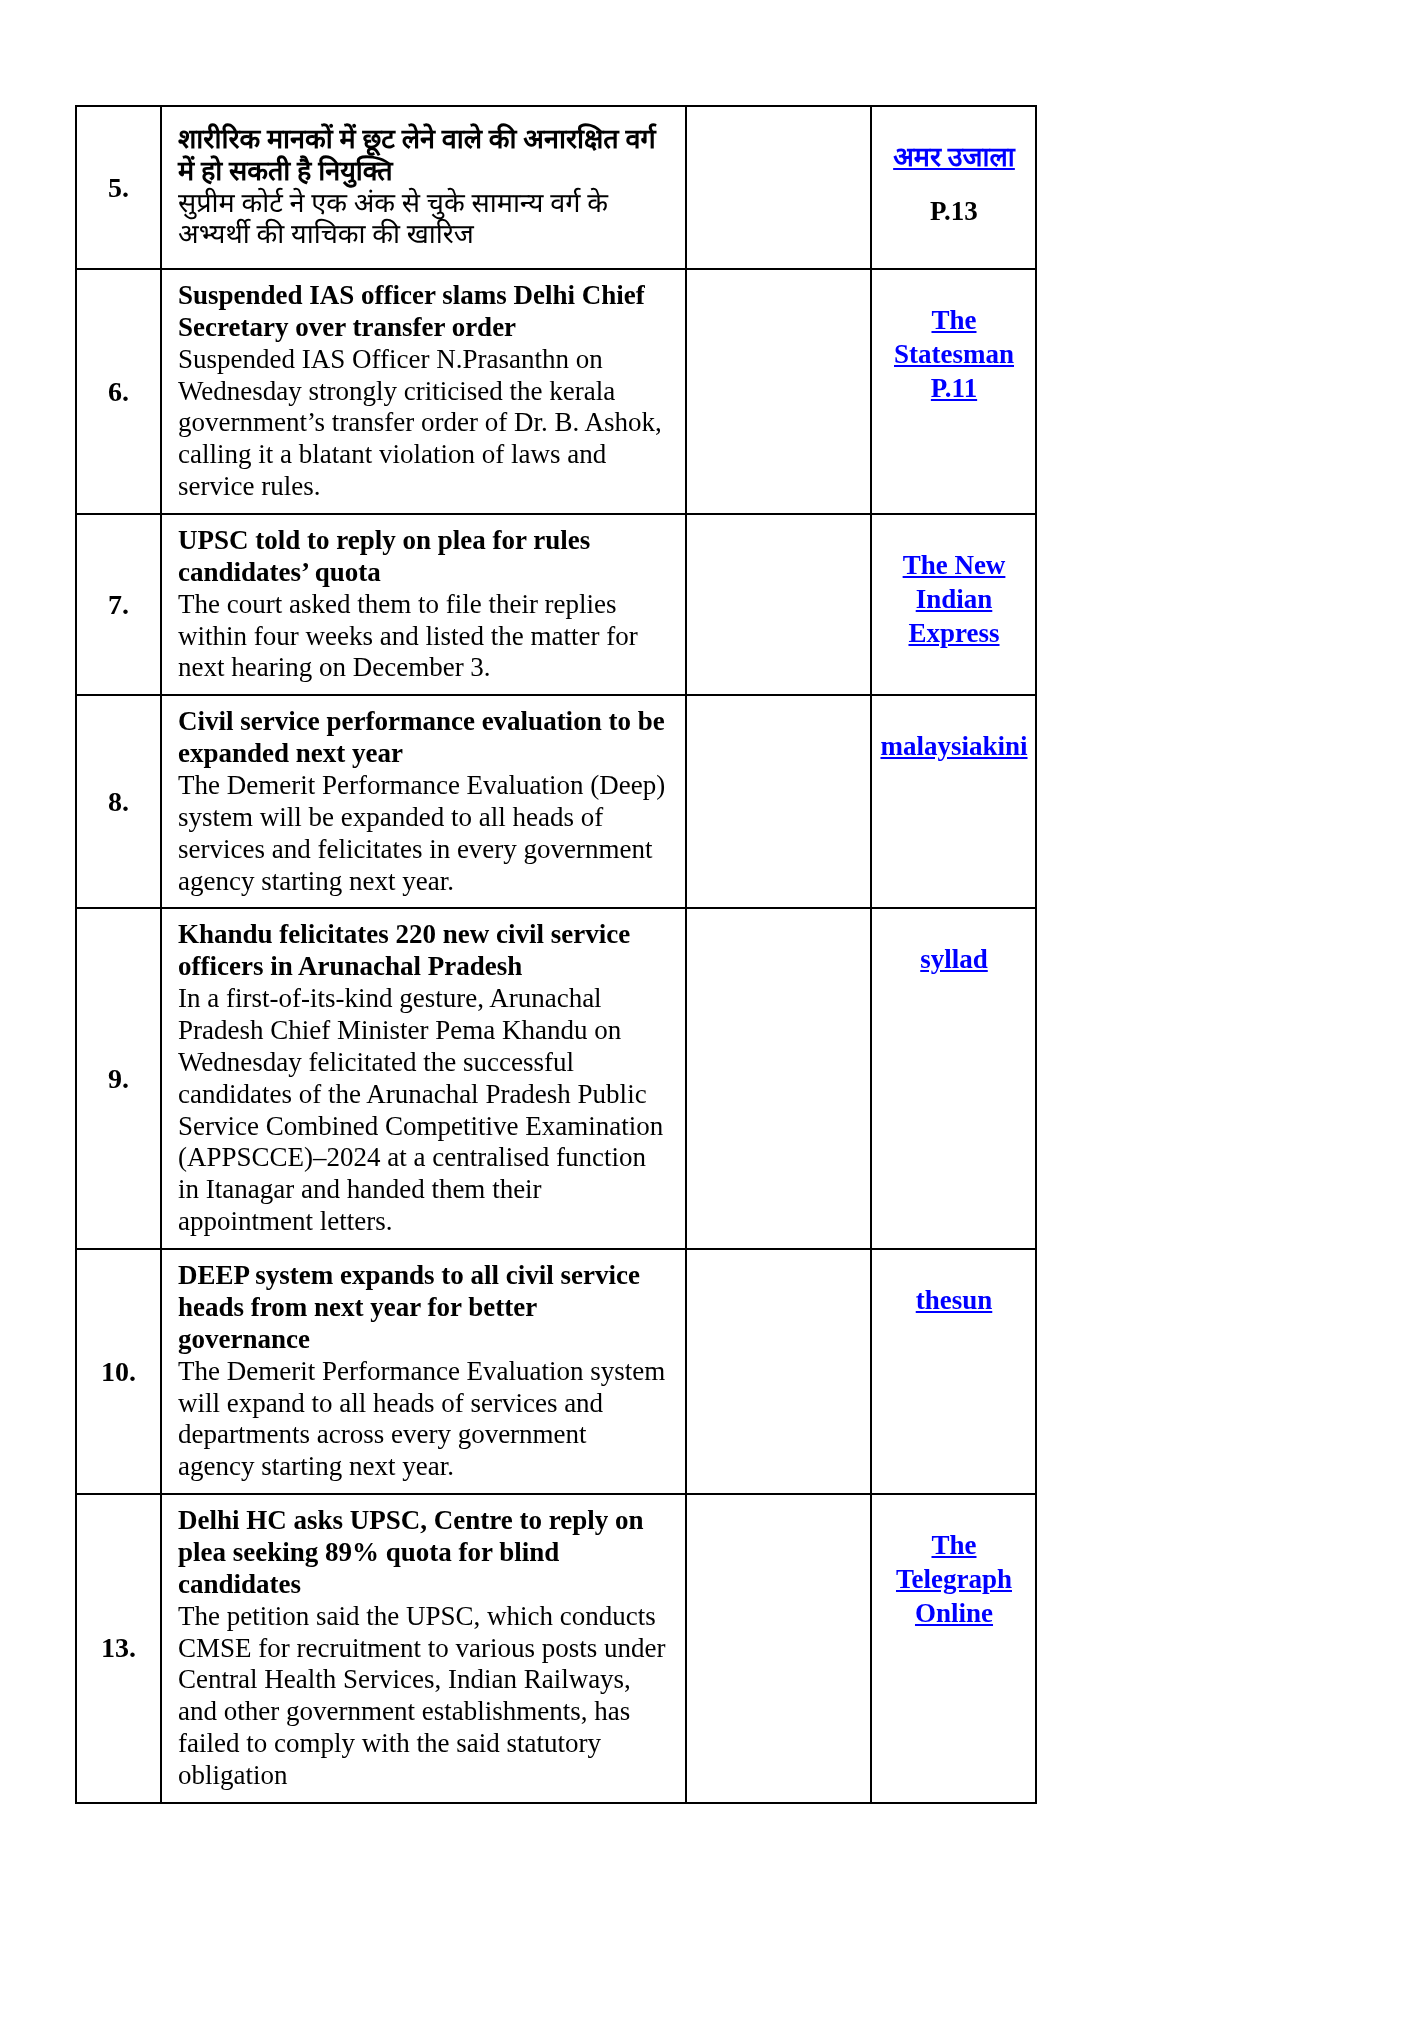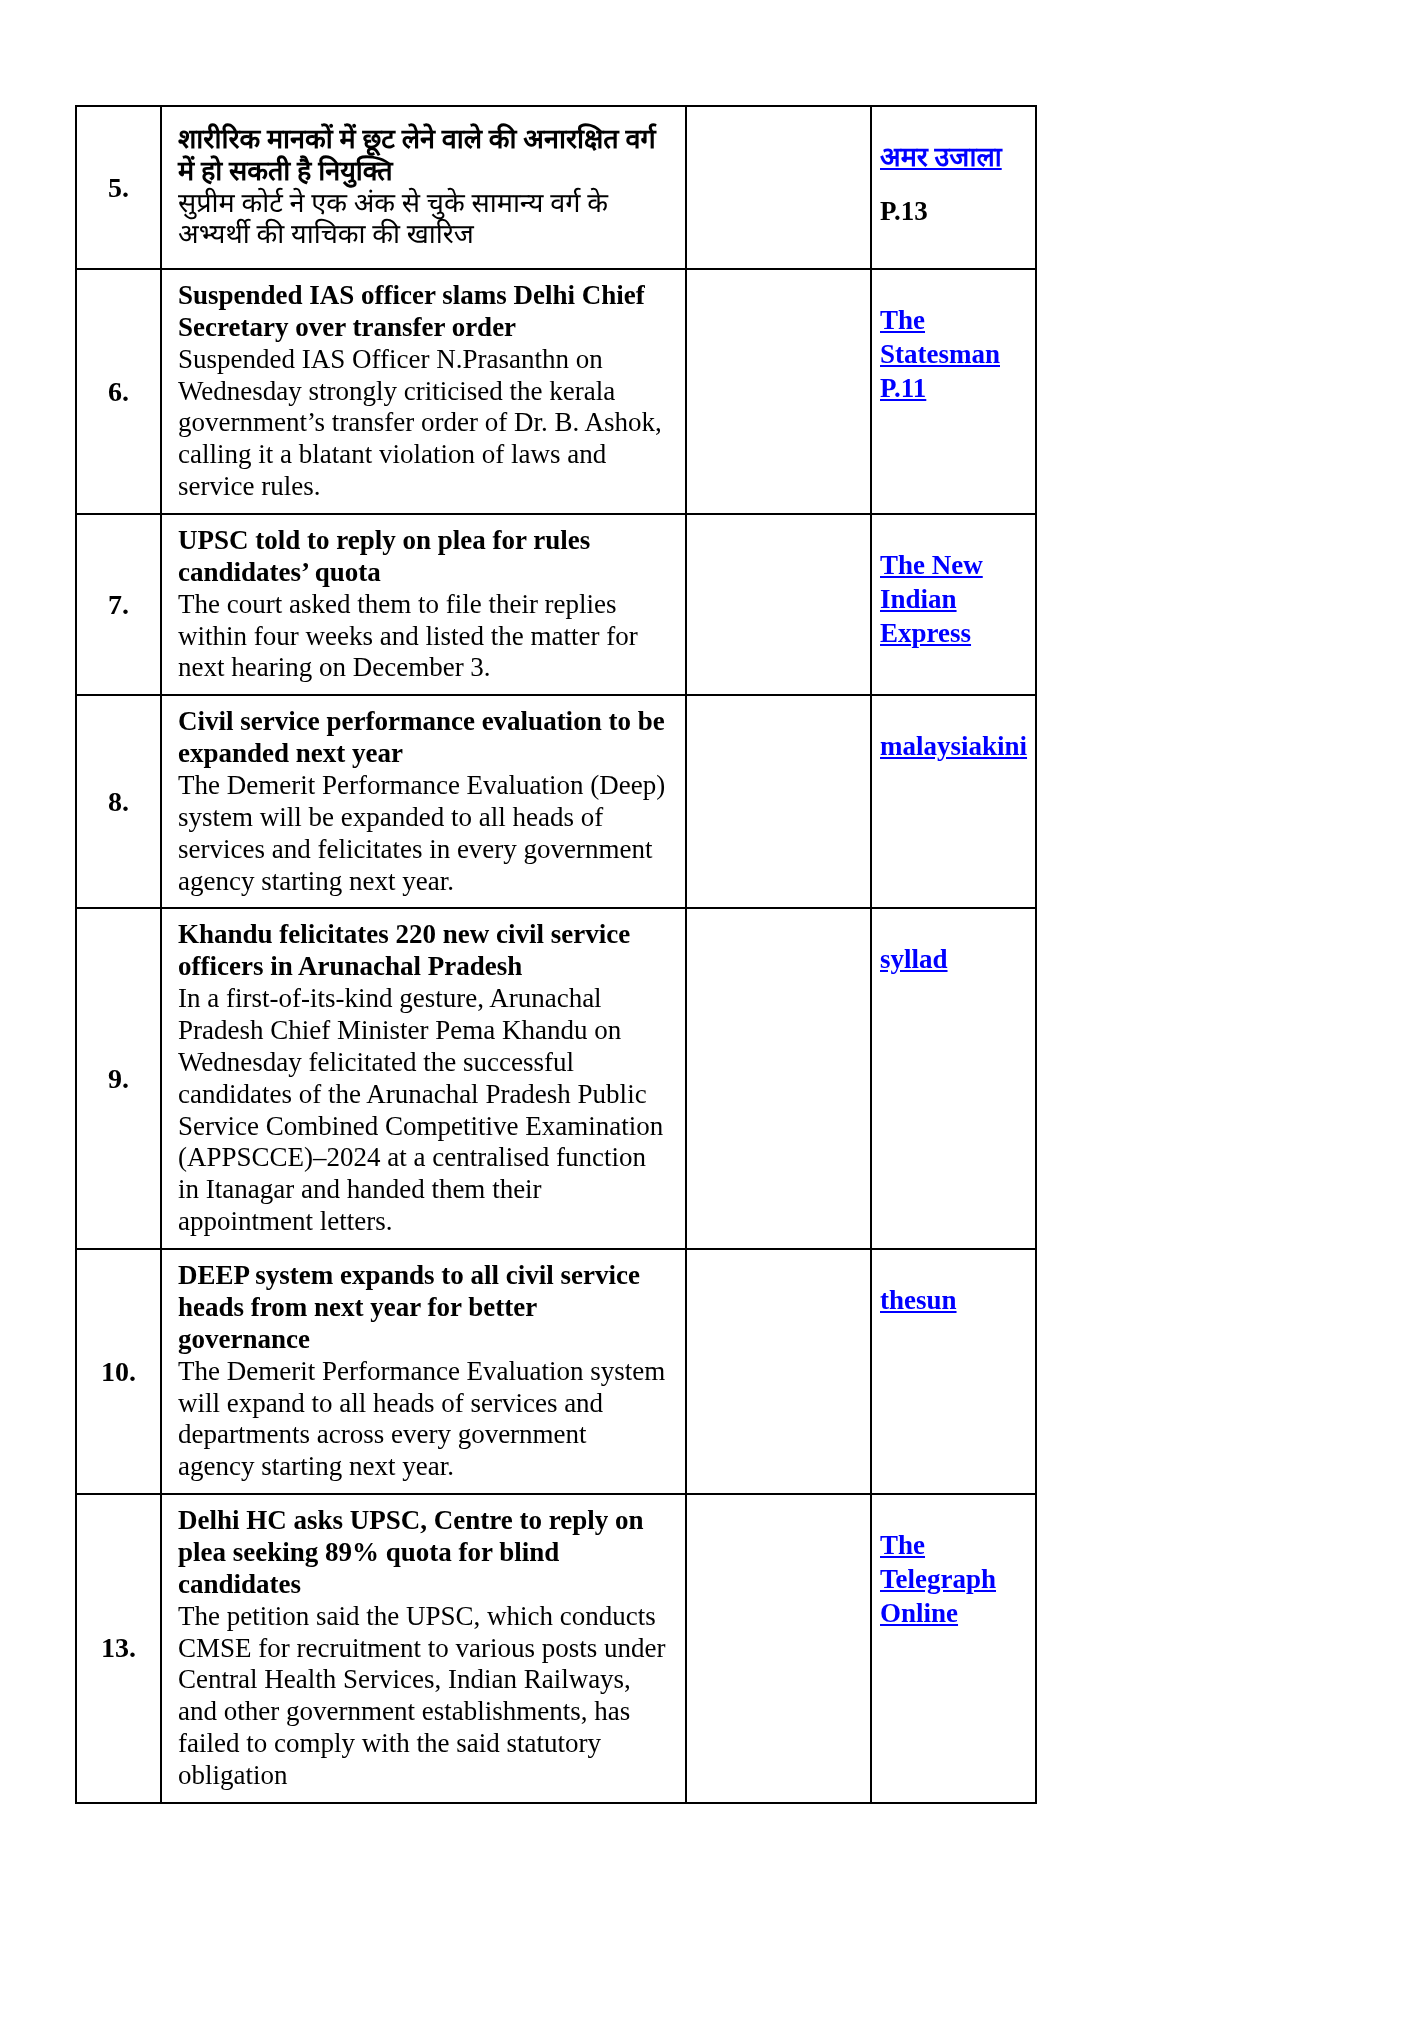--- a/index.html
+++ b/index.html
@@ -52,20 +52,21 @@
   .headline {
     font-weight: 700;
   }
   .body-text {
     font-weight: 400;
   }
   td.empty {
     vertical-align: top;
   }
   td.source {
+    text-align: center;
     vertical-align: top;
     padding: 34px 7px 8px 8px;
     font-size: 27px;
     line-height: 1.25;
   }
   a.source-link {
     color: #0000ff;
     font-weight: 700;
     text-decoration: underline;
     cursor: pointer;

